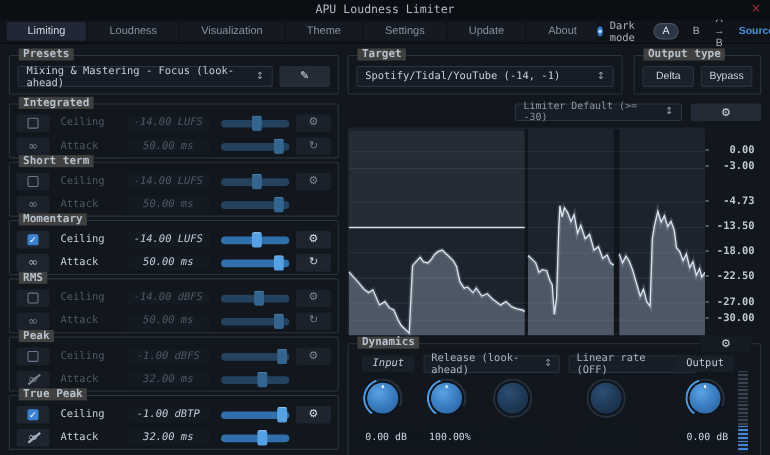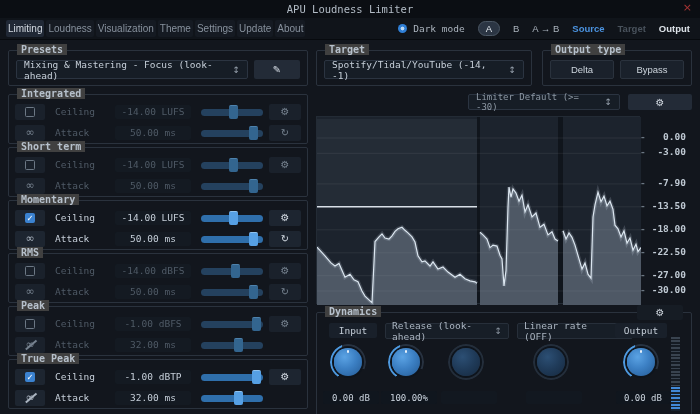--- a/index.html
+++ b/index.html
@@ -18,21 +18,21 @@
     display:flex; align-items:center; justify-content:center; }
   .titlebar .title { font-size:10.5px; color:#b4bdc7; }
   .close-btn { position:absolute; right:8px; top:1px; color:#a83434; font-size:11px;
     background:none; border:none; cursor:pointer; }
 
   
   .menubar { height:22px; background:#10141a; border-bottom:1px solid #070a0e;
     display:flex; align-items:center; }
   .tabs { display:flex; gap:2px; margin-left:6px; }
   .tab { font-size:10px; color:#87919d; background:#151a22; border:none;
-    padding:3px 2px; border-radius:2px; cursor:pointer; }
+    padding:3px 19px; border-radius:2px; cursor:pointer; }
   .tab.active { background:#202835; color:#d3dae2; }
   .menu-right { margin-left:auto; display:flex; align-items:center; gap:13px; padding-right:10px; font-size:9.5px; }
   .dm { display:flex; align-items:center; gap:6px; color:#aab3bd; cursor:pointer; }
   .dm-dot { width:9px; height:9px; border-radius:50%;
     background:radial-gradient(circle at 50% 50%, #bcd8f2 0 25%, #2f7fd6 35%); }
   .ab-a { background:#2b3543; border:1px solid #4a5663; border-radius:8px;
     color:#e2e8ee; font-size:9.5px; padding:1px 7px; cursor:pointer; }
   .ab-b, .ab-ab { background:none; border:none; color:#aab3bd; font-size:9.5px; cursor:pointer; }
   .mon { background:none; border:none; font-size:9.5px; cursor:pointer; font-weight:bold; }
   .mon-active { color:#4b93e0; }
@@ -41,21 +41,21 @@
 
   
   .main { padding:10px 8px 0; }
   .fs { position:relative; border:1px solid #2a323d; border-radius:2px; background:transparent; }
   .fs > .legend { position:absolute; top:-7px; left:8px; background:#404040;
     padding:0 4px; font-size:10px; font-weight:bold; color:#b6c0cb; white-space:nowrap; }
 
   .toprow { display:flex; margin-bottom:8px; }
   .fs-presets { width:300px; height:36px; margin-right:8px; }
   .fs-targets { flex:1; height:36px; }
-  .fs-output  { width:150px; height:36px; margin-left:10px; }
+  .fs-output  { width:116px; height:36px; margin-left:10px; }
   .fs-inner { display:flex; align-items:center; gap:6px; padding:9px 7px 0; }
 
   .select { height:19px; background:#161d26; border:1px solid #2b3441; border-radius:2px;
     display:flex; align-items:center; justify-content:space-between;
     padding:0 7px; font-size:9.5px; color:#c6cfd9; cursor:pointer; flex:1; }
   .select .arr { color:#98a2ae; font-size:9px; margin-left:6px; }
   .select.dim-text { color:#8d98a4; }
   .sq-btn { height:19px; background:#232b37; border:none; border-radius:2px;
     color:#d3dae2; font-size:10px; cursor:pointer; }
   .pencil-btn { width:46px; }
@@ -73,21 +73,21 @@
   .cbtn { width:30px; height:16px; background:#1a212b; border:none; border-radius:2px;
     display:flex; align-items:center; justify-content:center; cursor:pointer; }
   .cb { width:10px; height:10px; border:1.5px solid #6c7885; border-radius:1.5px;
     font-size:8.5px; line-height:8px; text-align:center; color:#fff; }
   .cb.checked { background:#3b82d0; border-color:#3b82d0; }
   .lk { position:relative; font-size:11px; color:#76828f; line-height:10px; }
   .lk.off::after { content:""; position:absolute; left:-1px; top:4px; width:14px; height:1.5px;
     background:#76828f; transform:rotate(-40deg); }
   .rlabel { margin-left:10px; width:52px; font-size:9.5px; color:#4f5a66; }
   .rvalue { margin-left:8px; width:76px; height:14px; line-height:14px; text-align:center;
-    font-size:9.5px; color:#4f5a66; background:#141a22; border-radius:2px; }
+    font-size:9.5px; color:#4f5a66; background:#141a22; border-radius:2px;font-style:italic; }
   .slider { position:relative; margin-left:10px; width:62px; height:16px; cursor:pointer; }
   .slider .track { position:absolute; left:0; right:0; top:5px; height:7px; border-radius:3.5px;
     background:#24415e; }
   .slider .handle { position:absolute; top:1px; width:9px; height:14px; border-radius:2px;
     background:#33658f; border-top:1px solid #4d82ad; }
   .gbtn { margin-left:auto; width:32px; height:16px; background:#1a212b; border:none;
     border-radius:2px; color:#76828f; font-size:10px; cursor:pointer;
     display:flex; align-items:center; justify-content:center; }
   
   .lsec.on .rlabel, .lsec.on .rvalue { color:#c6cfd9; }
@@ -411,34 +411,34 @@
               <polyline points="163,115.3 166,117.9 170,122.0 173,130.6 176,128.1 180,129.1 183,138.3 185,141.9 187,168.9 189,153.6 191,89.8 192,70.0 194,80.2 196,72.0 199,76.1 202,84.2 205,78.1 208,94.9 211,87.8 215,100.0 219,96.0 223,110.3 227,107.2 231,117.9 235,114.8 238,122.0 241,124.0" fill="none" stroke="rgba(228,238,248,0.95)" stroke-width="1.2"></polyline>
               <polygon points="246,188 246,113.8 249,122.0 252,115.9 255,120.4 258,128.1 262,141.9 265,152.1 268,145.9 271,157.2 274,161.3 276,100.0 278,87.8 281,75.1 284,84.8 287,79.1 290,88.8 293,84.2 296,92.4 298,108.2 301,111.8 304,119.9 307,113.8 310,126.1 313,121.0 316,133.2 319,127.1 321,134.7 324,130.6 324,188" fill="rgba(148,162,178,0.42)"></polygon>
               <polyline points="246,113.8 249,122.0 252,115.9 255,120.4 258,128.1 262,141.9 265,152.1 268,145.9 271,157.2 274,161.3 276,100.0 278,87.8 281,75.1 284,84.8 287,79.1 290,88.8 293,84.2 296,92.4 298,108.2 301,111.8 304,119.9 307,113.8 310,126.1 313,121.0 316,133.2 319,127.1 321,134.7 324,130.6" fill="none" stroke="rgba(210,224,238,0.18)" stroke-width="4"></polyline>
               <polyline points="246,113.8 249,122.0 252,115.9 255,120.4 258,128.1 262,141.9 265,152.1 268,145.9 271,157.2 274,161.3 276,100.0 278,87.8 281,75.1 284,84.8 287,79.1 290,88.8 293,84.2 296,92.4 298,108.2 301,111.8 304,119.9 307,113.8 310,126.1 313,121.0 316,133.2 319,127.1 321,134.7 324,130.6" fill="none" stroke="rgba(228,238,248,0.95)" stroke-width="1.2"></polyline>
               <line x1="0" x2="160" y1="89.8" y2="89.8" stroke="rgba(235,242,250,0.9)" stroke-width="1.4"></line>
             </svg>
         </div>
         <div class="y-axis" id="y-axis">
             <span class="tick" style="top: 15px;">0.00</span>
             <span class="tick" style="top: 30.3px;">-3.00</span>
-            <span class="tick" style="top: 60.9px;">-7.90</span>
+            <span class="tick" style="top: 60.9px;">-4.73</span>
             <span class="tick" style="top: 83.85px; text-align: center;">-13.50</span>
             <span class="tick" style="top: 106.8px;">-18.00</span>
             <span class="tick" style="top: 129.75px;">-22.50</span>
             <span class="tick" style="top: 152.7px;">-27.00</span>
             <span class="tick" style="top: 168px;">-30.00</span>
           </div>
       </div>
 
       <div class="fs fs-dynamics">
         <span class="legend">Dynamics</span>
         <button class="dyn-gear icon">⚙</button>
 
-        <div class="dlabel" style="left:12px; width:48px;">Input</div>
+        <div class="dlabel" style="left:12px; width:48px;font-style:italic;">Input</div>
         <div class="dselect" style="left:68px; width:124px;">
           <span>Release (look-ahead)</span>
           <span class="arr icon">↕</span>
         </div>
         <div class="dselect" style="left:200px; width:116px;">
           <span>Linear rate (OFF)</span>
           <span class="arr icon">↕</span>
         </div>
         <div class="dlabel" style="left:298px; width:52px;">Output</div>
 

